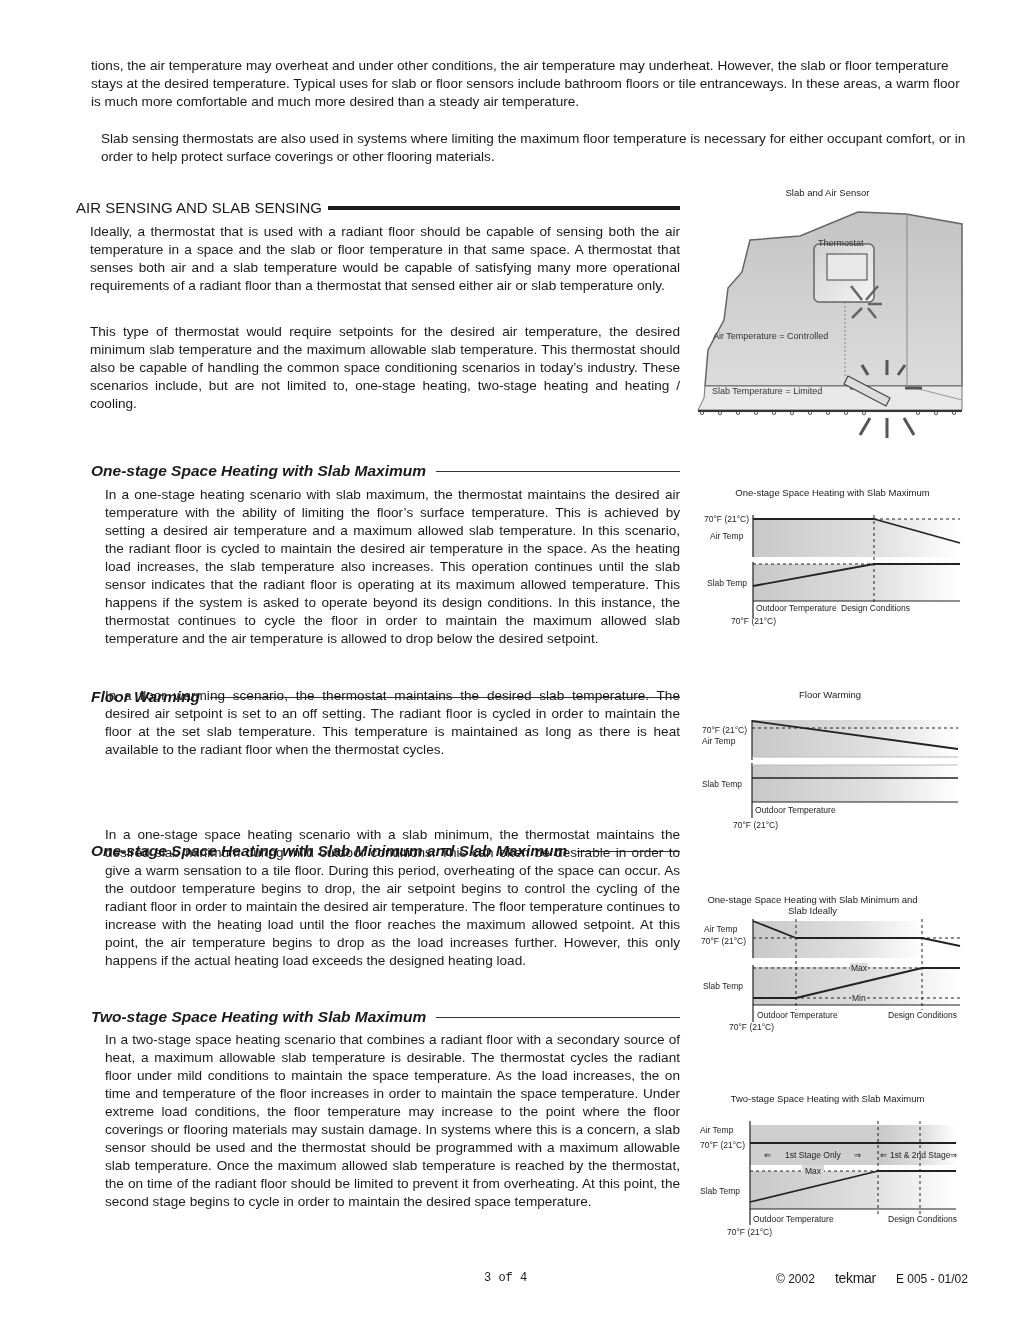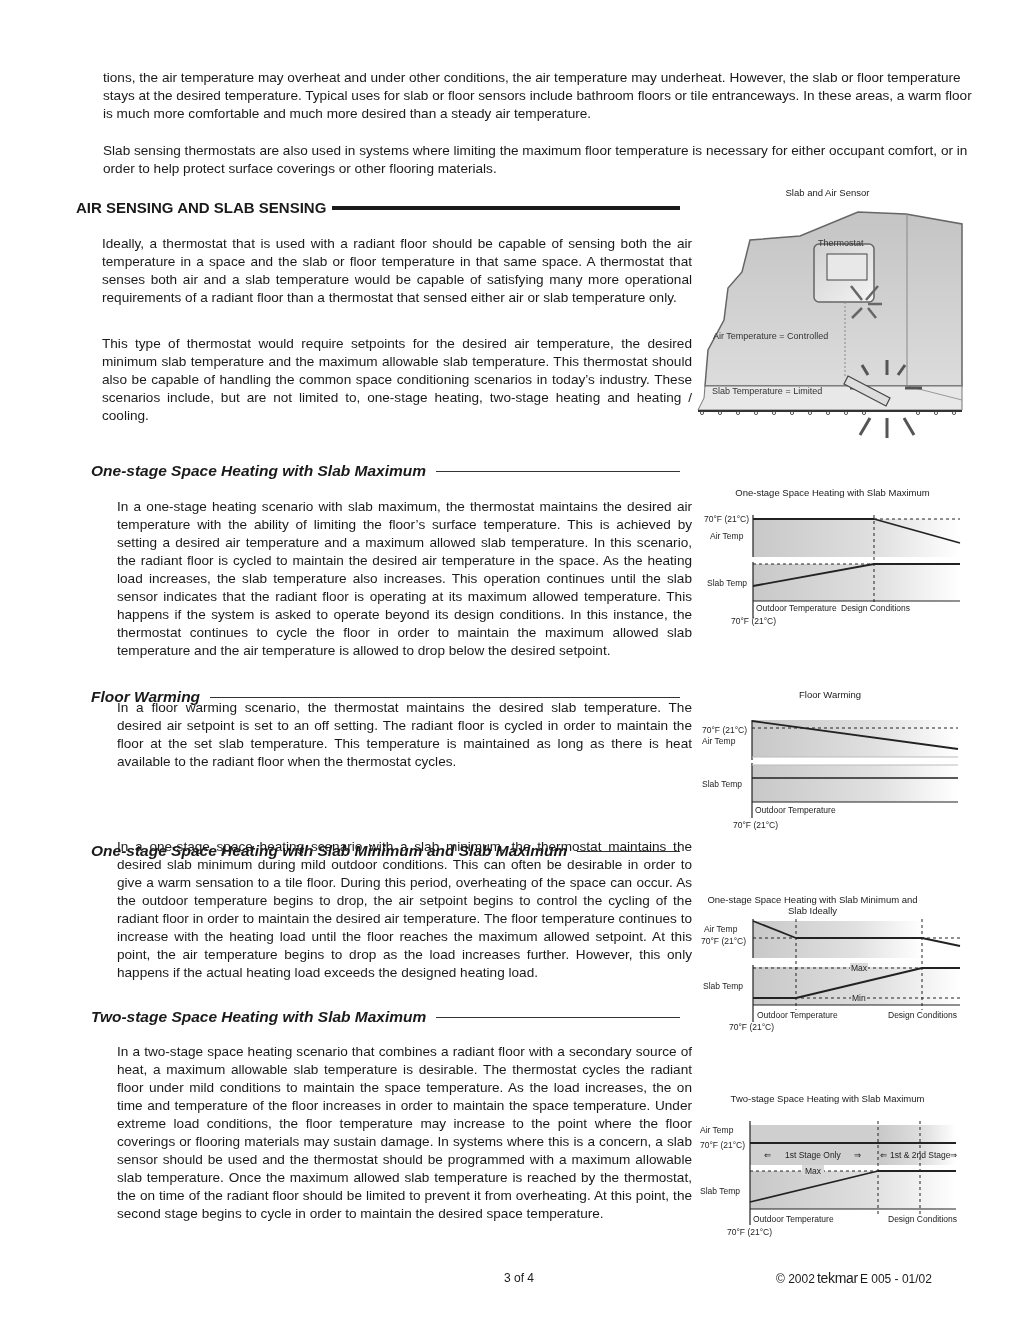--- a/index.html
+++ b/index.html
@@ -1,34 +1,34 @@
 <!DOCTYPE html>
 <html><head>
 <meta charset="utf-8">
 <style>
   html, body { margin:0; padding:0; background:#fff; }
   body { width:1020px; height:1320px; position:relative; overflow:hidden;
          font-family:"Liberation Sans", sans-serif; color:#1a1a1a; }
   .abs { position:absolute; }
-  .p { font-size:13.6px; line-height:18px; text-align:justify; margin:12px; }
+  .p { font-size:13.6px; line-height:18px; text-align:justify; margin:0; }
   .p-wide { text-align:left; }
-  .h-main { font-weight:bold; font-size:15px; display:flex; align-items:center; }
+  .h-main { font-weight:normal; font-size:15px; display:flex; align-items:center; }
   .h-main .rule { flex:1; height:4px; background:#1a1a1a; margin-left:6px; }
   .h-sub { font-weight:bold; font-style:italic; font-size:15.5px; display:flex; align-items:center; }
   .h-sub .rule { flex:1; height:1px; background:#333; margin-left:10px; }
   .fig-title { font-weight:normal; font-size:9.5px; text-align:center; }
   svg text { font-family:"Liberation Sans", sans-serif; }
   .footer { font-size:12px; }
   .brand { font-weight:normal; font-size:14px; letter-spacing:-0.3px; }
 </style>
 </head>
 <body>
 
 <p class="abs p p-wide" style="left:91px;top:57px;width:875px;">tions, the air temperature may overheat and under other conditions, the air temperature may underheat. However, the slab or floor temperature stays at the desired temperature. Typical uses for slab or floor sensors include bathroom floors or tile entranceways. In these areas, a warm floor is much more comfortable and much more desired than a steady air temperature.</p>
-<p class="abs p p-wide" style="left:91px;top:130px;width:875px;">Slab sensing thermostats are also used in systems where limiting the maximum floor temperature is necessary for either occupant comfort, or in order to help protect surface coverings or other flooring materials.</p>
+<p class="abs p p-wide" style="left:101px;top:130px;width:875px;">Slab sensing thermostats are also used in systems where limiting the maximum floor temperature is necessary for either occupant comfort, or in order to help protect surface coverings or other flooring materials.</p>
 
 <div class="abs h-main" style="left:76px;top:199px;width:604px;">
   <span>AIR SENSING AND SLAB SENSING</span>
   <span class="rule"></span>
 </div>
 <p class="abs p" style="left:90px;top:223px;width:590px;">Ideally, a thermostat that is used with a radiant floor should be capable of sensing both the air temperature in a space and the slab or floor temperature in that same space. A thermostat that senses both air and a slab temperature would be capable of satisfying many more operational requirements of a radiant floor than a thermostat that sensed either air or slab temperature only.</p>
 <p class="abs p" style="left:90px;top:323px;width:590px;">This type of thermostat would require setpoints for the desired air temperature, the desired minimum slab temperature and the maximum allowable slab temperature. This thermostat should also be capable of handling the common space conditioning scenarios in today’s industry. These scenarios include, but are not limited to, one-stage heating, two-stage heating and heating / cooling.</p>
 
 <div class="abs h-sub" style="left:91px;top:462px;width:589px;">
   <span>One-stage Space Heating with Slab Maximum</span>
@@ -215,18 +215,18 @@
   <text x="200" y="43" font-size="8.5" fill="#222">1st &amp; 2nd Stage</text>
   <text x="260" y="43" font-size="8.5" fill="#222">⇒</text>
   <text x="10" y="18" font-size="8.5" fill="#222">Air Temp</text>
   <text x="10" y="33" font-size="8.5" fill="#222">70°F (21°C)</text>
   <text x="10" y="79" font-size="8.5" fill="#222">Slab Temp</text>
   <text x="63" y="107" font-size="8.5" fill="#222">Outdoor Temperature</text>
   <text x="198" y="107" font-size="8.5" fill="#222">Design Conditions</text>
   <text x="37" y="120" font-size="8.5" fill="#222">70°F (21°C)</text>
 </svg>
 
-<div class="abs footer" style="left:504px;top:1271px;">3 of 4</div>
-<div class="abs footer" style="left:776px;top:1270px;display:flex;align-items:baseline;gap:2px;">
+<div class="abs footer" style="left:484px;top:1271px;font-family:Liberation Mono, monospace;">3 of 4</div>
+<div class="abs footer" style="left:776px;top:1270px;display:flex;align-items:baseline;gap:20px;">
   <span>© 2002</span>
   <span class="brand">tekmar</span>
   <span>E 005 - 01/02</span>
 </div>
 
 </body></html>

